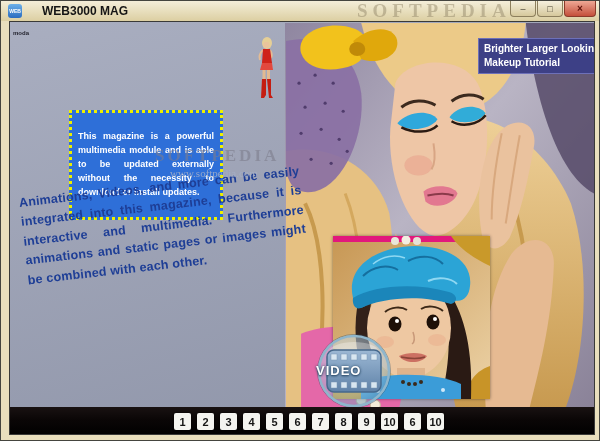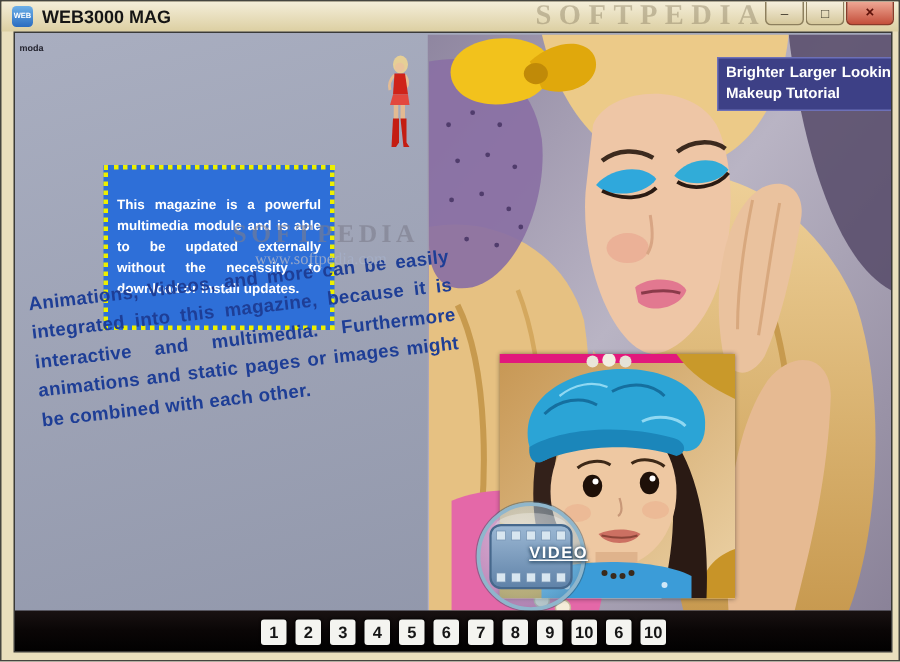--- a/index.html
+++ b/index.html
@@ -5,21 +5,21 @@
   html,body { margin:0; padding:0; background:#c8c8c8; font-family:"Liberation Sans",sans-serif; }
   .window { position:relative; width:600px; height:441px; background:var(--frame-bg,#e9dfbd);
             border:1px solid #45453f; box-sizing:border-box; overflow:hidden; }
 
   
   .titlebar { position:absolute; left:0; top:0; width:100%; height:20px;
               background:linear-gradient(var(--titlebar-bg-top,#f4eed9), var(--titlebar-bg-bottom,#dccfa2)); }
   .title-icon { position:absolute; left:7px; top:3px; width:14px; height:14px;
                 background:linear-gradient(#6db0e8,#2a6cc0); border-radius:3px; color:#fff;
                 font-size:5px; font-weight:bold; display:flex; align-items:center; justify-content:center; }
-  .title-text { position:absolute; left:27px; top:3px; font-size:12px; font-weight:bold; color:#151515; }
+  .title-text { position:absolute; left:41px; top:3px; font-size:12px; font-weight:bold; color:#151515; }
   .controls { position:absolute; top:0; right:3px; display:flex; gap:1px; }
   .wbtn { width:26px; height:16px; border:1px solid #8d7f5d; border-top:none; border-radius:0 0 4px 4px;
           background:linear-gradient(var(--btn-top,#f6f0de),var(--btn-bottom,#d6c89c));
           display:flex; align-items:center; justify-content:center; font-size:9px; color:#3f3a2c;
           box-sizing:border-box; cursor:pointer; }
   .wbtn.close { width:32px; background:linear-gradient(var(--close-btn-top,#efa895),var(--close-btn-bottom,#c44f3b));
                 border-color:#8a3a2a; color:#5e120a; font-weight:bold; font-size:10px; }
   .wm-top { position:absolute; left:356px; top:-1px; z-index:50; font-family:"Liberation Serif",serif;
             font-weight:bold; font-size:19px; letter-spacing:5px; color:rgba(150,138,108,.5); }
 
@@ -52,23 +52,23 @@
           transform:rotate(-6.5deg); transform-origin:0 0;
           color:var(--paragraph-color,#1e3e96); font-weight:bold; font-size:12.5px;
           line-height:1.55; text-align:justify; letter-spacing:.2px; }
 
   .inset { position:absolute; left:323px; top:214px; width:157px; height:163px; z-index:2;
            box-shadow:0 0 3px rgba(0,0,0,.45); }
   .inset svg { width:100%; height:100%; display:block; }
 
   .video-badge { position:absolute; left:306px; top:312px; width:76px; height:74px; z-index:4; cursor:pointer; }
   .video-badge svg { width:100%; height:100%; display:block; }
-  .video-badge .label { position:absolute; left:0; right:0; top:29px; text-align:right; color:#fff;
-                        font-weight:bold; font-size:11px; letter-spacing:1px;
-                        text-shadow:0 1px 2px #2a4a66, 0 0 3px #2a4a66;text-decoration:underline; }
+  .video-badge .label { position:absolute; left:0; right:0; top:29px; text-align:left; color:#fff;
+                        font-weight:bold; font-size:13px; letter-spacing:1px;
+                        text-shadow:0 1px 2px #2a4a66, 0 0 3px #2a4a66; }
 
   
   .pagebar { position:absolute; left:0; top:385px; width:100%; height:29px; z-index:5;
              background:linear-gradient(#191212, var(--pagebar-bg,#0a0606) 45%, #000); }
   .pages { position:absolute; left:164px; top:6px; display:flex; gap:6px; }
   .pg { width:17px; height:17px; background:var(--pagebtn-bg,#f4f4f0); color:var(--pagebtn-color,#161616);
         font-weight:bold; font-size:11px; display:flex; align-items:center; justify-content:center;
         border-radius:2px; box-shadow:0 0 2px #000; cursor:pointer; }
 </style>
 </head>

